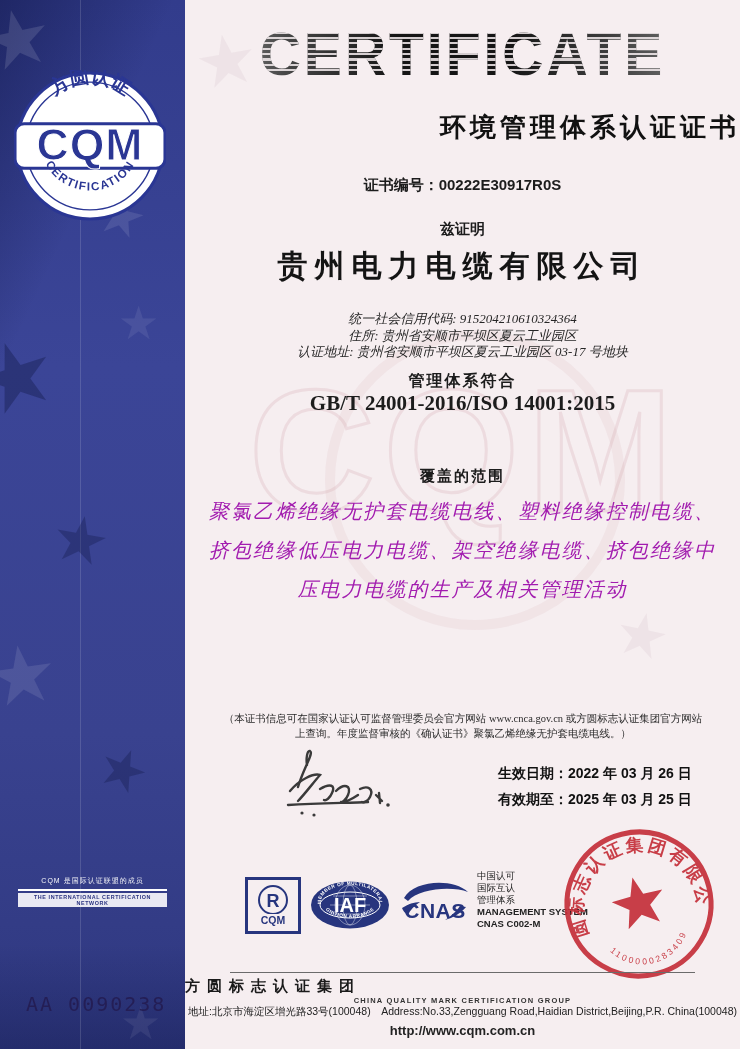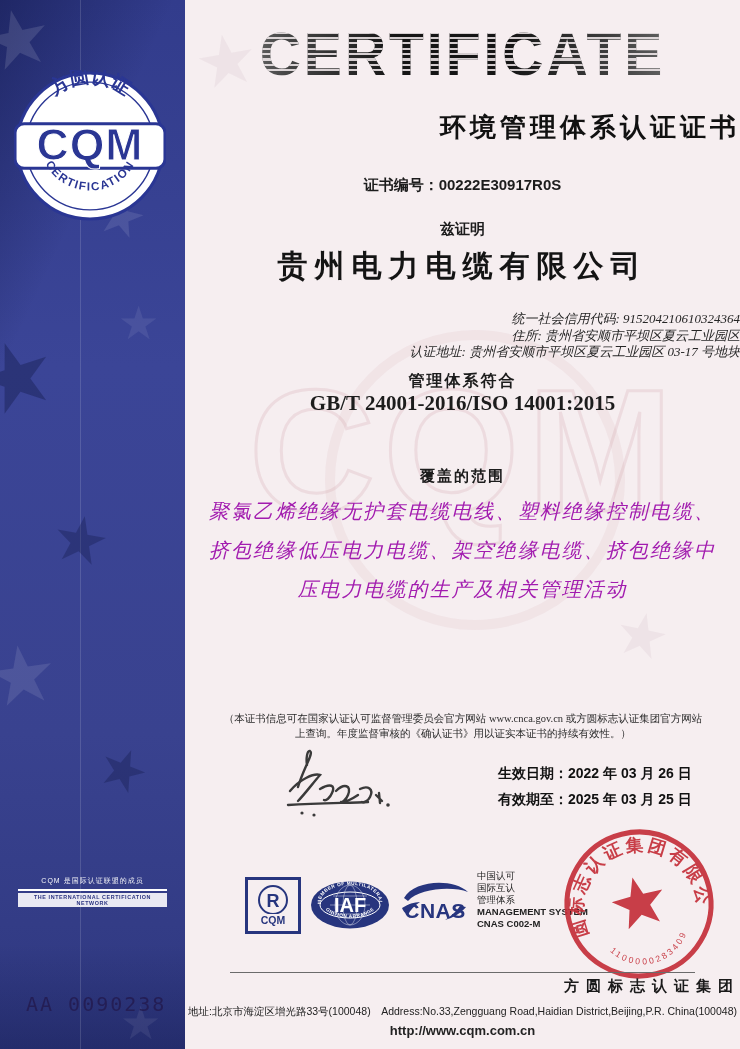--- a/index.html
+++ b/index.html
@@ -32,21 +32,21 @@
       linear-gradient(90deg,#a0a0a0 0%,#474747 18%,#151515 38%,#151515 58%,#3c3c3c 76%,#8d8d8d 100%);
     -webkit-background-clip:text;background-clip:text;color:transparent;}
   .subtitle{position:absolute;left:0;top:110px;width:555px;text-align:right;
     font-size:26px;font-weight:bold;letter-spacing:4px;color:#111;}
   .row{position:absolute;left:0;width:555px;text-align:center;}
   .cert-no{top:176px;font-size:15px;font-weight:bold;}
   .certify{top:220px;font-size:15px;font-weight:bold;}
   .company{top:246px;font-size:30px;font-weight:600;letter-spacing:7px;
     font-family:"Liberation Serif",serif;color:#141414;}
   .info{top:311px;font-size:13px;line-height:16.5px;font-family:"Liberation Serif",serif;
-    font-style:italic;color:#262626;text-align:right;}
+    font-style:italic;color:#262626;}
   .conform{top:371px;font-size:16px;font-weight:bold;letter-spacing:2px;}
   .standard{top:391px;font-size:21px;font-weight:bold;font-family:"Liberation Serif",serif;}
   .scope-label{top:467px;font-size:15px;font-weight:bold;letter-spacing:2px;}
   .scope{position:absolute;left:24px;top:492px;width:507px;font-size:20px;line-height:39px;
     font-family:"Liberation Serif",serif;font-style:italic;color:#a21caf;
     text-align:justify;text-align-last:center;letter-spacing:2px;}
   .notice{position:absolute;left:38px;top:711px;width:480px;font-size:10.5px;line-height:15px;
     text-align:center;color:#2a2a2a;font-family:"Liberation Serif",serif;}
   .dates{position:absolute;left:313px;top:760px;font-size:14px;font-weight:bold;line-height:26px;color:#111;}
   .signature{position:absolute;left:95px;top:745px;}
@@ -59,21 +59,21 @@
   .paper-star{position:absolute;color:rgba(195,170,180,.15);pointer-events:none;}
   .sq{position:absolute;left:60px;top:877px;width:56px;height:57px;border:3px solid #27357e;
       box-sizing:border-box;}
   .iaf{position:absolute;left:125px;top:880px;}
   .cnas{position:absolute;left:212px;top:876px;}
   .acc{position:absolute;left:292px;top:870px;font-size:9.5px;line-height:12px;color:#222;}
   .acc .b{font-weight:bold;}
   .seal{position:absolute;left:378px;top:828px;transform:rotate(-14deg);opacity:.92;}
   
   .f-line{position:absolute;left:45px;top:972px;width:465px;border-top:1px solid #6b6b6b;}
-  .f-cn{position:absolute;left:0;top:977px;width:555px;text-align:right;font-size:15px;
+  .f-cn{position:absolute;left:0;top:977px;width:555px;text-align:left;font-size:15px;
     font-weight:bold;letter-spacing:7px;color:#1a1a1a;}
   .f-en{position:absolute;left:0;top:996px;width:555px;text-align:center;font-size:7.5px;
     font-weight:bold;letter-spacing:1.2px;color:#333;}
   .f-addr{position:absolute;left:0;top:1005px;width:555px;text-align:center;font-size:10.5px;color:#222;}
   .f-url{position:absolute;left:0;top:1023px;width:555px;text-align:center;font-size:13px;
     font-weight:bold;color:#222;}
 </style>
 </head>
 <body>
 
@@ -137,21 +137,21 @@
       <div>住所: 贵州省安顺市平坝区夏云工业园区</div>
       <div>认证地址: 贵州省安顺市平坝区夏云工业园区 03-17 号地块</div>
     </div>
 
     <div class="row conform">管理体系符合</div>
     <div class="row standard">GB/T 24001-2016/ISO 14001:2015</div>
 
     <div class="row scope-label">覆盖的范围</div>
     <div class="scope">聚氯乙烯绝缘无护套电缆电线、塑料绝缘控制电缆、挤包绝缘低压电力电缆、架空绝缘电缆、挤包绝缘中压电力电缆的生产及相关管理活动</div>
 
-    <div class="notice">（本证书信息可在国家认证认可监督管理委员会官方网站 www.cnca.gov.cn 或方圆标志认证集团官方网站上查询。年度监督审核的《确认证书》用以证实本证书的持续有效性。）</div>
+    <div class="notice">（本证书信息可在国家认证认可监督管理委员会官方网站 www.cnca.gov.cn 或方圆标志认证集团官方网站上查询。年度监督审核的《确认证书》聚氯乙烯绝缘无护套电缆电线。）</div>
 
     <svg class="signature" width="130" height="78" viewBox="0 0 130 78">
       <g fill="none" stroke="#3a3a3a" stroke-width="2.4" stroke-linecap="round">
         <path d="M18,42 C24,22 34,8 30,6 C27,5 26,14 27,20"></path>
         <path d="M10,46 C20,34 34,28 40,30 C33,38 24,50 18,56"></path>
         <path d="M40,44 C50,38 56,40 52,48 C50,53 46,56 44,55"></path>
         <path d="M56,46 C64,38 72,40 68,50 C66,55 62,58 60,57 C64,58 72,54 78,50"></path>
         <path d="M80,44 C88,40 94,44 90,52 C88,56 84,58 82,57"></path>
         <path d="M96,50 l6,6 M99,48 l1,10"></path>
         <path d="M8,60 C40,58 70,58 88,57"></path>
@@ -223,16 +223,17 @@
       <text font-size="17.5" font-weight="bold" fill="#c5303a" text-anchor="middle" letter-spacing="3" font-family="Liberation Serif,serif">
         <textPath href="#sealTop" xlink:href="#sealTop" startOffset="50%">方圆标志认证集团有限公司</textPath>
       </text>
       <text font-size="8.5" fill="#c5303a" text-anchor="middle" letter-spacing="2.5">
         <textPath href="#sealBot" xlink:href="#sealBot" startOffset="50%">1100000283409</textPath>
       </text>
     </svg>
 
     <div class="f-line"></div>
     <div class="f-cn">方圆标志认证集团</div>
+    <div class="f-en">CHINA QUALITY MARK CERTIFICATION GROUP</div>
     <div class="f-addr">地址:北京市海淀区增光路33号(100048)　Address:No.33,Zengguang Road,Haidian District,Beijing,P.R. China(100048)</div>
     <div class="f-url">http://www.cqm.com.cn</div>
   </div>
 </div>
 
 </body></html>

